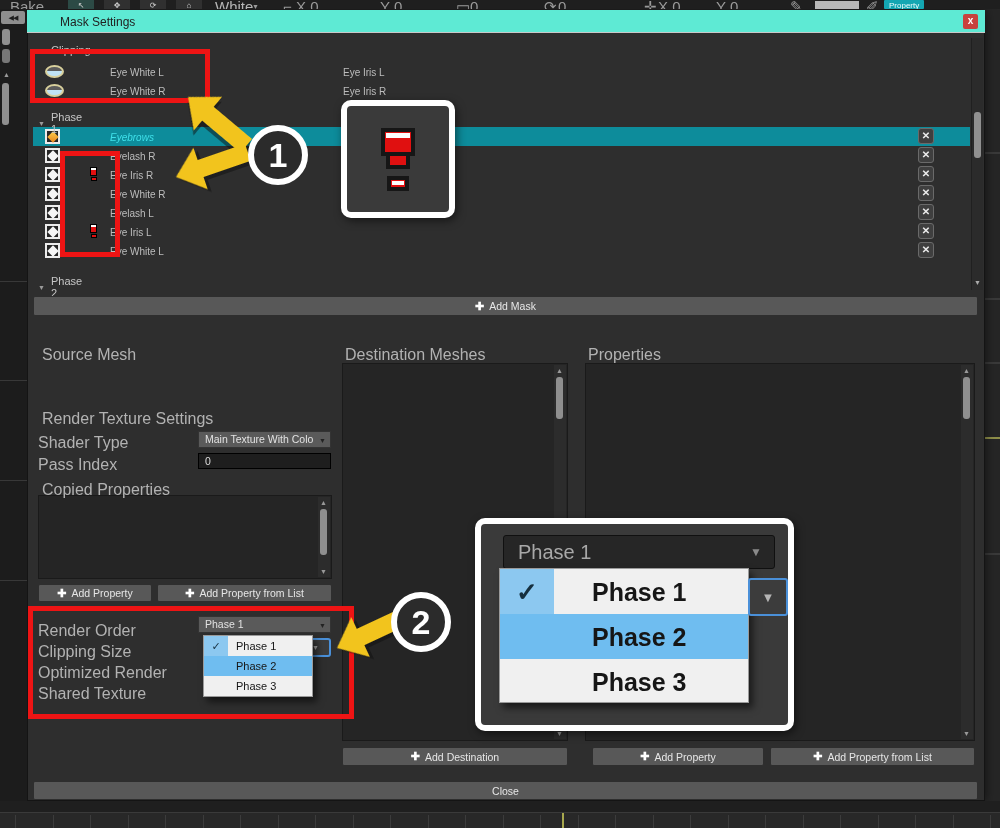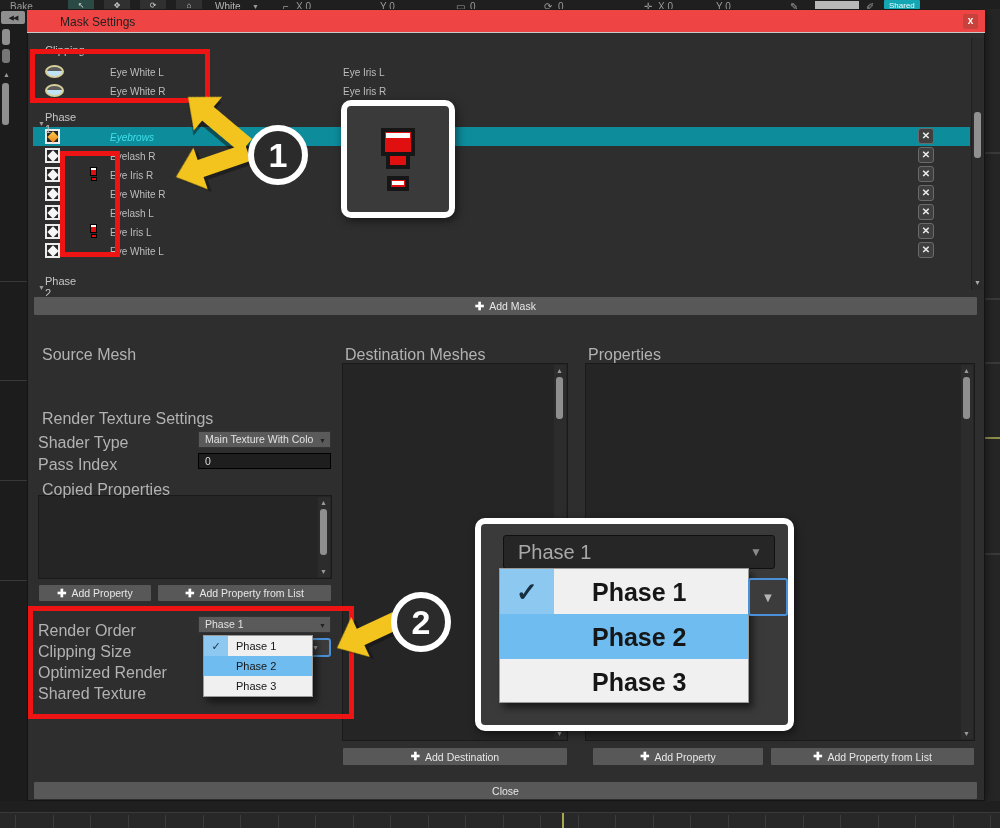--- a/index.html
+++ b/index.html
@@ -3,43 +3,43 @@
 <meta charset="utf-8">
 <style>
   * { box-sizing: border-box; margin: 0; padding: 0; }
   body { background:#111; font-family:"Liberation Sans", sans-serif; }
   .screen { position:relative; width:1000px; height:828px; background:#262626; overflow:hidden;
             font-family:"Liberation Sans", sans-serif; }
   .abs { position:absolute; }
 
   
   .toolbar { left:0; top:0; width:1000px; height:9px; background:#1f1f1f; overflow:hidden; z-index:5; }
-  .tbtxt { font-size:10px; color:#9a9a9a; line-height:13px; white-space:nowrap; }
+  .tbtxt { font-size:15px; color:#9a9a9a; line-height:13px; white-space:nowrap; }
   .chip { width:26px; height:9px; background:#303030; color:#cfcfcf; font-size:8px; text-align:center; line-height:11px; }
   .chip-active { background:#2c4a45; }
   .swatch { background:#b8b8b8; }
   .vischip { background:var(--visible-chip,#14a6b2); color:#eafcfc; font-size:8px; line-height:11px; padding:0 5px; border-radius:1px; }
 
   
   .sidebar { left:0; top:9px; width:27px; height:819px; background:#1c1c1c; z-index:4; overflow:hidden; }
   .sbchip { left:1px; top:2px; width:24px; height:13px; background:#8f8f8f; color:#1d1d1d; font-size:7px;
             text-align:center; line-height:13px; border-radius:2px; letter-spacing:-1px; }
   .sbbar { left:2px; width:8px; border-radius:3px; background:#8f8f8f; }
   .sbline { left:0; width:27px; height:1px; background:#383838; }
 
   
   .dialog-bg { left:27px; top:10px; width:958px; height:791px; background:#2e2e2e; border:1px solid #141414;
                box-shadow:0 0 10px rgba(0,0,0,.6); z-index:1; }
-  .titlebar { left:27px; top:10px; width:958px; height:23px; background:#ef4444; border-bottom:1px solid #c9c9c9; z-index:3; }
+  .titlebar { left:27px; top:10px; width:958px; height:23px; background:#5eead4; border-bottom:1px solid #c9c9c9; z-index:3; }
   .title { position:absolute; left:33px; top:5px; font-size:12px; color:#222; }
   .closex { position:absolute; right:7px; top:4px; width:15px; height:15px; background:#c8423d; border-radius:2px;
             color:#fff; font-size:10px; text-align:center; line-height:14px; font-weight:bold; }
 
   
-  .ghdr { position:absolute; left:38px; display:flex; align-items:center; font-size:11px; color:#c6c6c6; z-index:3; }
+  .ghdr { position:absolute; left:38px; display:flex; gap:6px; align-items:center; font-size:11px; color:#c6c6c6; z-index:3; }
   .tri { font-size:7px; color:#9a9a9a; }
   .mrow { position:absolute; left:33px; width:937px; height:19px; z-index:2; }
   .mrow.selected { background:var(--accent-teal,#0d8c9b); }
   .rlabel { position:absolute; top:50%; transform:translateY(-50%); font-size:10px; color:#bdbdbd; white-space:nowrap; }
   .mrow.selected .rlabel { color:var(--selected-text,#3fe0ea);font-style:italic; }
   .chk { position:absolute; top:2px; width:15px; height:15px; border:2px solid #ececec; background:#262626;
          display:flex; align-items:center; justify-content:center; }
   .diamond { width:8px; height:8px; background:#f5f5f5; transform:rotate(45deg); }
   .diamond-orange { background:linear-gradient(135deg,#ffcf4d,#e8841a); }
   .eye-icon { position:absolute; top:3px; width:19px; height:13px; border:2px solid #d8d09c; border-radius:50%;
@@ -129,21 +129,21 @@
     <span class="tbtxt abs" style="left:215px;top:0;color:#b5b5b5;">White</span>
     <span class="tbtxt abs" style="left:252px;top:0;font-size:7px;">▼</span>
     <span class="tbtxt abs" style="left:283px;top:0;">⌐</span>
     <span class="tbtxt abs" style="left:456px;top:0;">▭</span>
     <span class="tbtxt abs" style="left:544px;top:0;">⟳</span>
     <span class="tbtxt abs" style="left:644px;top:0;">✛</span>
     <span id="tb-fields"><span class="tbtxt abs" style="left: 296px; top: 0px;">X 0</span><span class="tbtxt abs" style="left: 380px; top: 0px;">Y 0</span><span class="tbtxt abs" style="left: 470px; top: 0px;">0</span><span class="tbtxt abs" style="left: 558px; top: 0px;">0</span><span class="tbtxt abs" style="left: 658px; top: 0px;">X 0</span><span class="tbtxt abs" style="left: 716px; top: 0px;">Y 0</span></span>
     <span class="tbtxt abs" style="left:790px;top:0;">✎</span>
     <span class="swatch abs" style="left:815px;top:1px;width:44px;height:8px;"></span>
     <span class="tbtxt abs" style="left:866px;top:0;">✐</span>
-    <span class="vischip abs" style="left:884px;top:0;height:9px;">Shared</span>
+    <span class="vischip abs" style="left:884px;top:0;height:9px;">Property</span>
   </div>
 
   <div class="sidebar abs">
     <div class="sbchip abs">◀◀</div>
     <div class="sbbar abs" style="top:20px;height:16px;"></div>
     <div class="sbbar abs" style="top:40px;height:14px;background:#777;"></div>
     <span class="abs" style="left:3px;top:62px;font-size:7px;color:#999;">▲</span>
     <div class="sbbar abs" style="top:74px;height:42px;width:7px;"></div>
     <div class="sbline abs" style="top:272px;"></div>
     <div class="sbline abs" style="top:371px;"></div>

